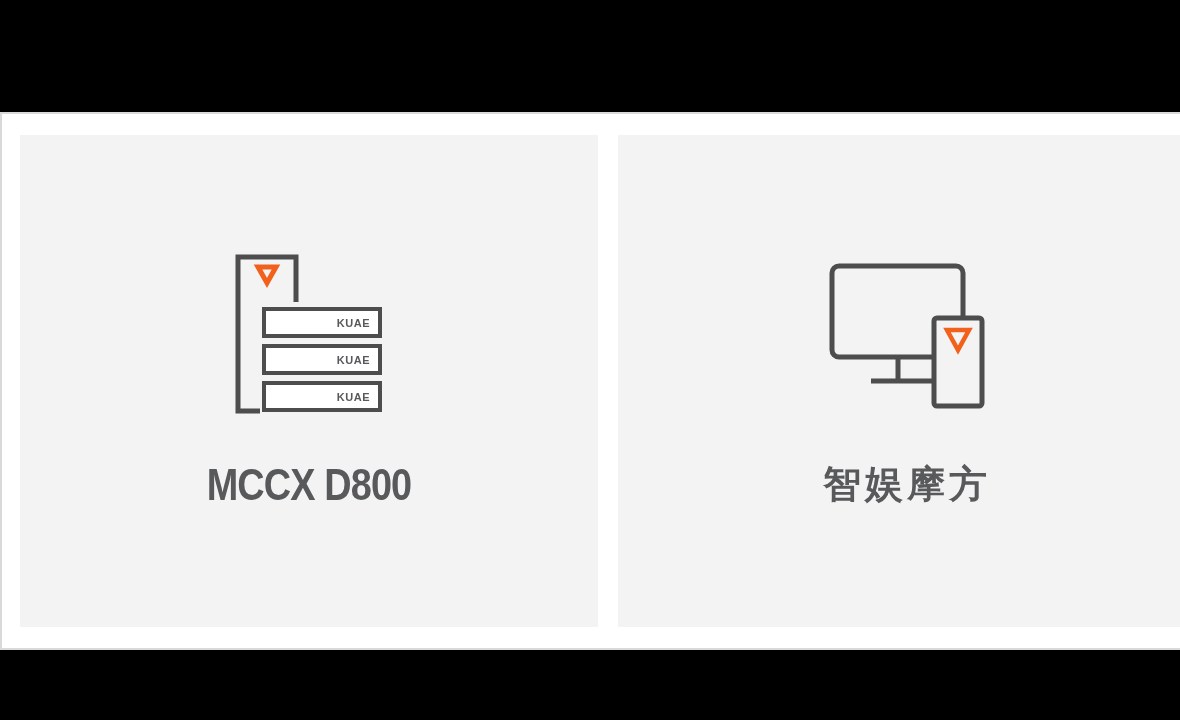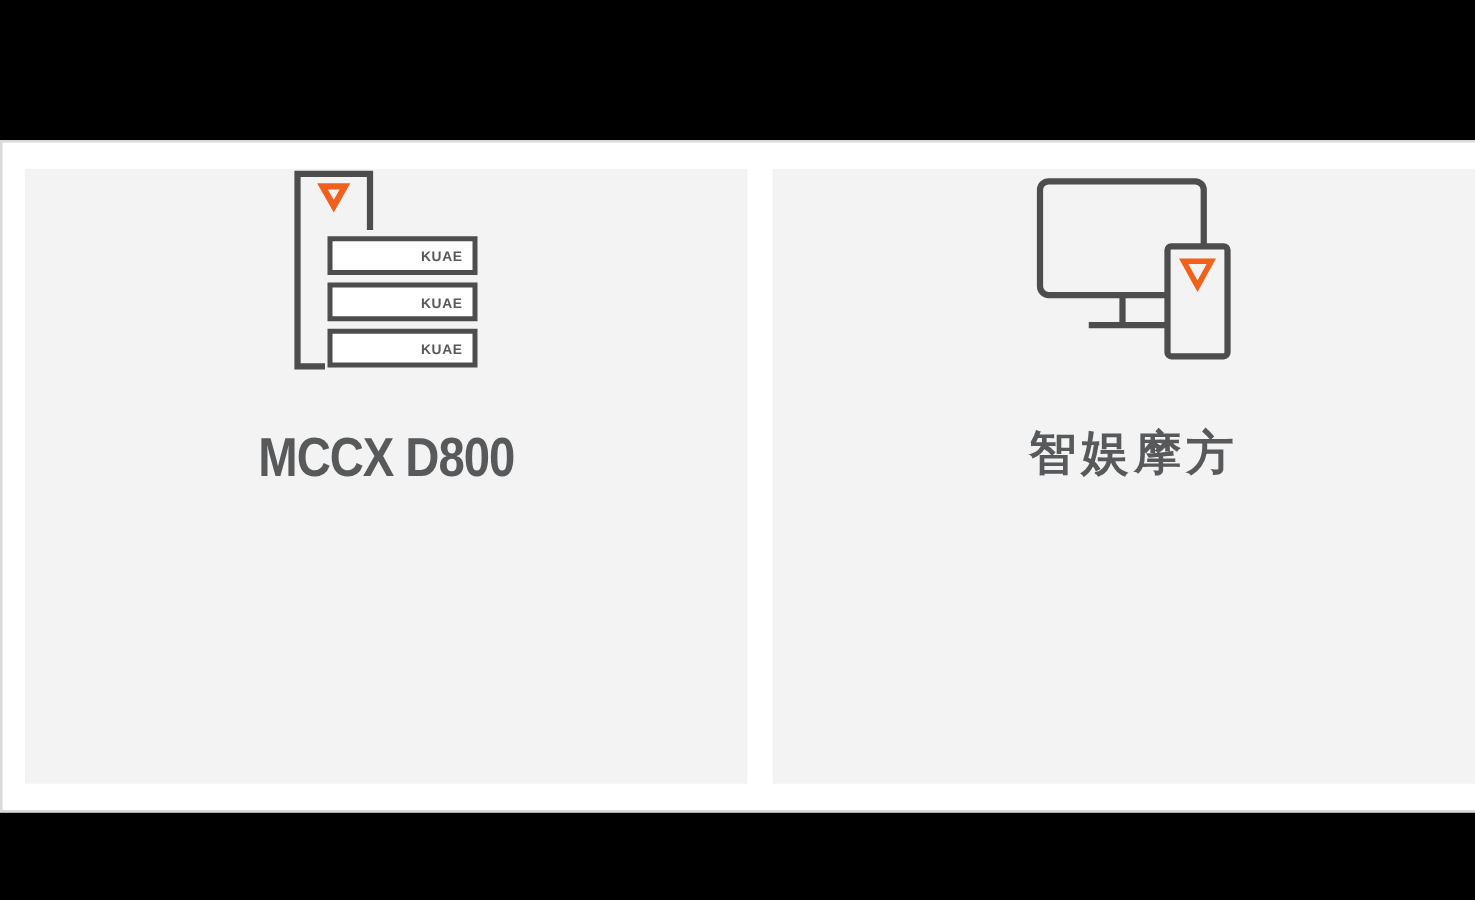--- a/index.html
+++ b/index.html
@@ -34,21 +34,21 @@
     gap: 20px;
     padding: 21px 18px;
     box-sizing: content-box;
   }
   .product-card {
     flex: 1 1 0;
     background: #f3f3f3;
     display: flex;
     flex-direction: column;
     align-items: center;
-    justify-content: flex-start;
+    justify-content: center;
     gap: 46px;
     cursor: pointer;
   }
   .icon-box {
     height: 162px;
     display: flex;
     align-items: center;
     justify-content: center;
   }
   .card-label {

